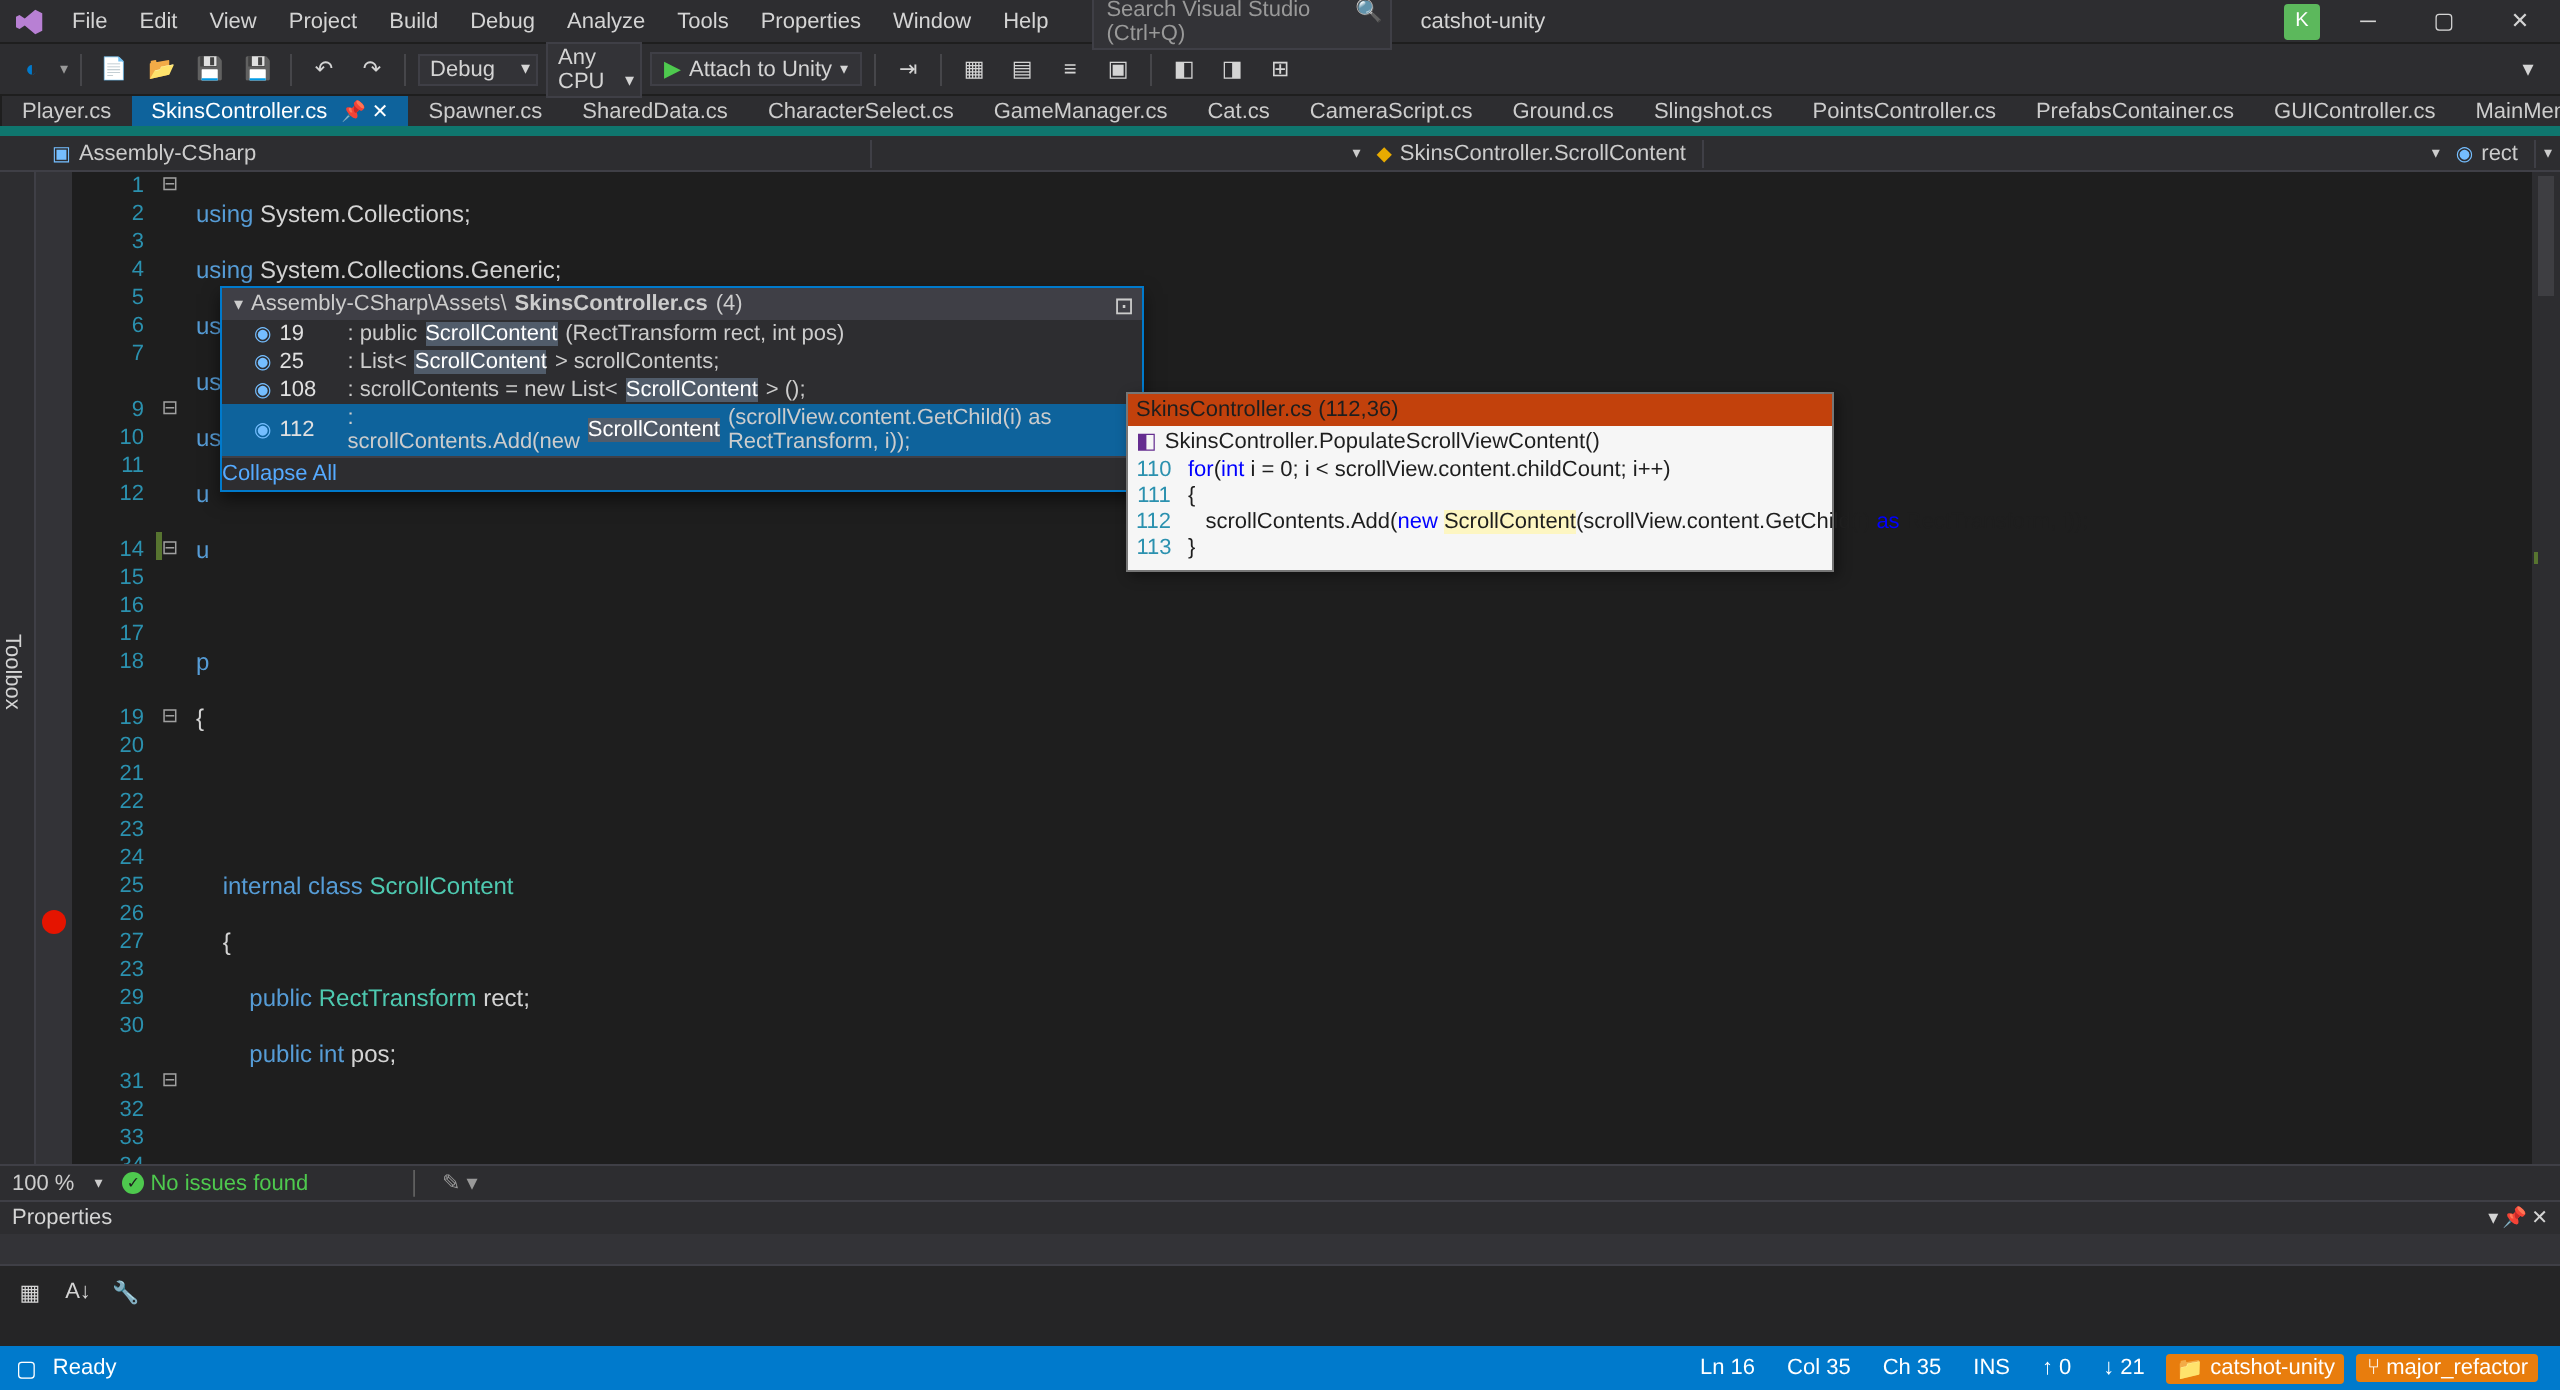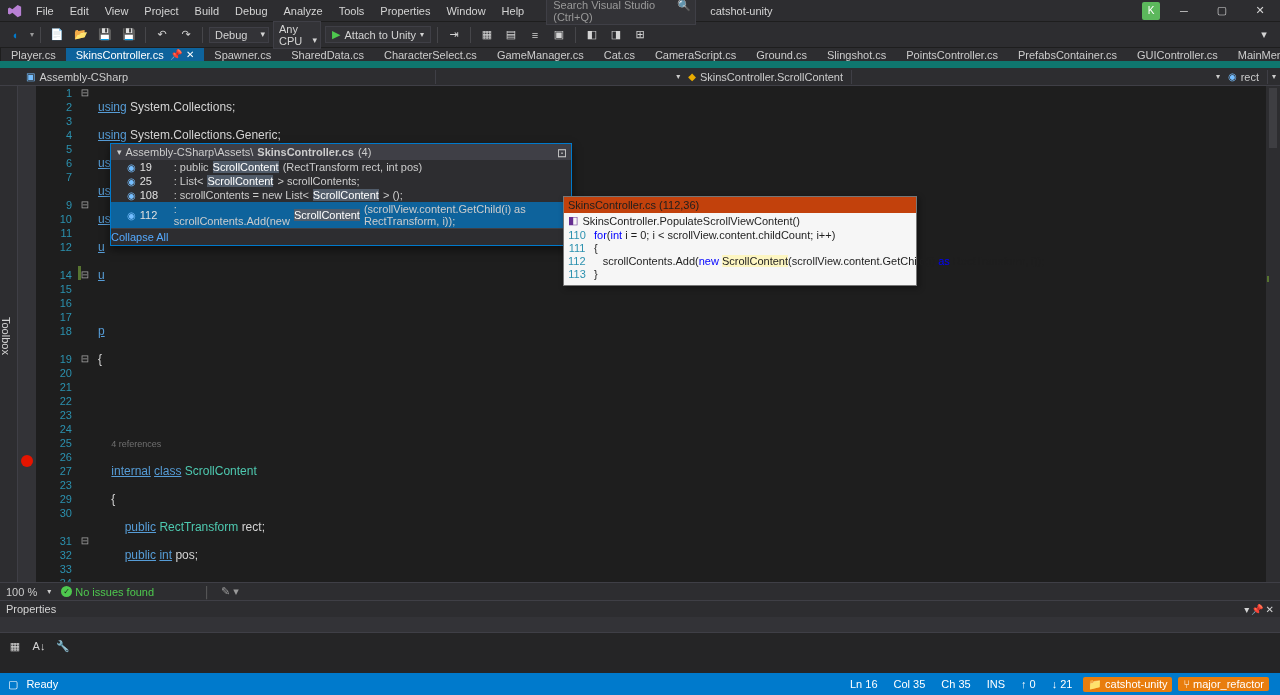--- a/index.html
+++ b/index.html
@@ -21,21 +21,21 @@
 .toolbar { height: 26px; background: #2d2d30; display: flex; align-items: center; padding: 2px 6px; gap: 4px; border-bottom: 1px solid #1e1e1e; }
 .tbtn { width: 20px; height: 20px; display: flex; align-items: center; justify-content: center; color: #d4d4d4; border-radius:2px; }
 .tsep { width: 1px; height: 16px; background: #46464a; margin: 0 2px; }
 .tdropdown { background: #333337; border: 1px solid #3f3f46; padding: 1px 16px 1px 5px; position: relative; color: #d4d4d4; font-size:11px; }
 .tdropdown::after { content: '▾'; position: absolute; right: 3px; font-size:9px; }
 .attach-btn { background: #333337; border: 1px solid #3f3f46; padding: 1px 6px; display: flex; align-items: center; gap: 4px; color: #d4d4d4; }
 .attach-btn .play { color: #4ec94e; }
 .right-collapse { margin-left:auto; }
 
 
-.tabs { height: 20px; background: #22c55e; display: flex; align-items: stretch; border-bottom: 7px solid #0f766e; overflow: hidden; }
+.tabs { height: 20px; background: #22c55e; display: flex; align-items: stretch; border-bottom: 5px solid #0f766e; overflow: hidden; }
 .side-tab { width: 18px; background: #2d2d30; border-right:1px solid #1e1e1e; }
 .tab { padding: 2px 10px; background: #2d2d30; color: #ccc; display: flex; align-items: center; gap: 4px; font-size:11px; white-space: nowrap; }
 .tab.active { background: #0e639c; color: #fff; }
 .tab .close { font-size:10px; margin-left:3px; }
 
 
 .navbar { height: 18px; background: #2d2d30; display: flex; align-items: center; border-bottom: 1px solid #3f3f46; font-size:11px; }
 .nav-seg { padding: 1px 8px; display: flex; align-items: center; gap: 4px; border-right:1px solid #3f3f46; }
 .nav-seg.wide1 { width:418px; }
 .nav-seg.wide2 { width:418px; }
@@ -46,21 +46,21 @@
 .side-label { width: 18px; background: #2d2d30; writing-mode: vertical-lr; text-align: center; padding-top: 4px; font-size: 11px; color: #d4d4d4; border-right: 1px solid #3f3f46; }
 .editor { flex: 1; background: #1e1e1e; font-family: Consolas, monospace; font-size: 12px; position: relative; overflow:hidden; }
 .gutter-margin { position:absolute; left:0; top:0; bottom:0; width:18px; background:#333337; }
 .breakpoint { position:absolute; left:3px; width:12px; height:12px; background:#e51400; border-radius:50%; }
 .line-numbers { position:absolute; left:18px; top:0; width:42px; text-align: right; color: #2b91af; padding-right: 6px; line-height: 14px; }
 .line-numbers div { height:14px; font-size:11px; }
 .foldcol { position:absolute; left:60px; top:0; width:14px; line-height:14px; font-size:10px; color:#a0a0a0; }
 .foldcol div { height:14px; text-align:center; }
 .code { position:absolute; left:80px; top:0; right:14px; line-height: 14px; white-space: pre; color:#d4d4d4; }
 .code div { height:14px; }
-.kw { color:#569cd6;text-decoration:underline; }
+.kw { color:#569cd6; }
 .type { color:#4ec9b0; }
 .codelens { color:#707070; font-size:9px; }
 .changebar { position:absolute; width:3px; background:#577430; left:60px; }
 .scrollmap { position:absolute; right:0; top:0; bottom:0; width:14px; background:#2d2d30; }
 
 
 .find-popup { position: absolute; left: 92px; top: 57px; width: 462px; background: #2d2d30; border: 1px solid #007acc; box-shadow: 0 4px 8px rgba(0,0,0,0.5); z-index: 10; font-size:11px; }
 .find-header { background: #3f3f46; padding: 2px 6px; display: flex; align-items: center; gap: 4px; position:relative; }
 .find-header .chev { font-size:9px; }
 .find-body { padding: 0; }
@@ -301,21 +301,20 @@
 <div><span class="kw">using</span> UnityEngine;</div>
 <div><span class="kw">using</span> UnityEngine.Events;</div>
 <div><span class="kw">using</span> UnityEngine.EventSystems;</div>
 <div><span class="kw">u</span></div>
 <div><span class="kw">u</span></div>
 <div></div>
 <div><span class="kw">p</span></div>
 <div>{</div>
 <div></div>
 <div></div>
-<div>    <span class="codelens">4 references</span></div>
 <div>    <span class="kw">internal</span> <span class="kw">class</span> <span class="type">ScrollContent</span></div>
 <div>    {</div>
 <div>        <span class="kw">public</span> <span class="type">RectTransform</span> <span>rect;</span></div>
 <div>        <span class="kw">public</span> <span class="kw">int</span> pos;</div>
 <div></div>
 
 
 
 
 

